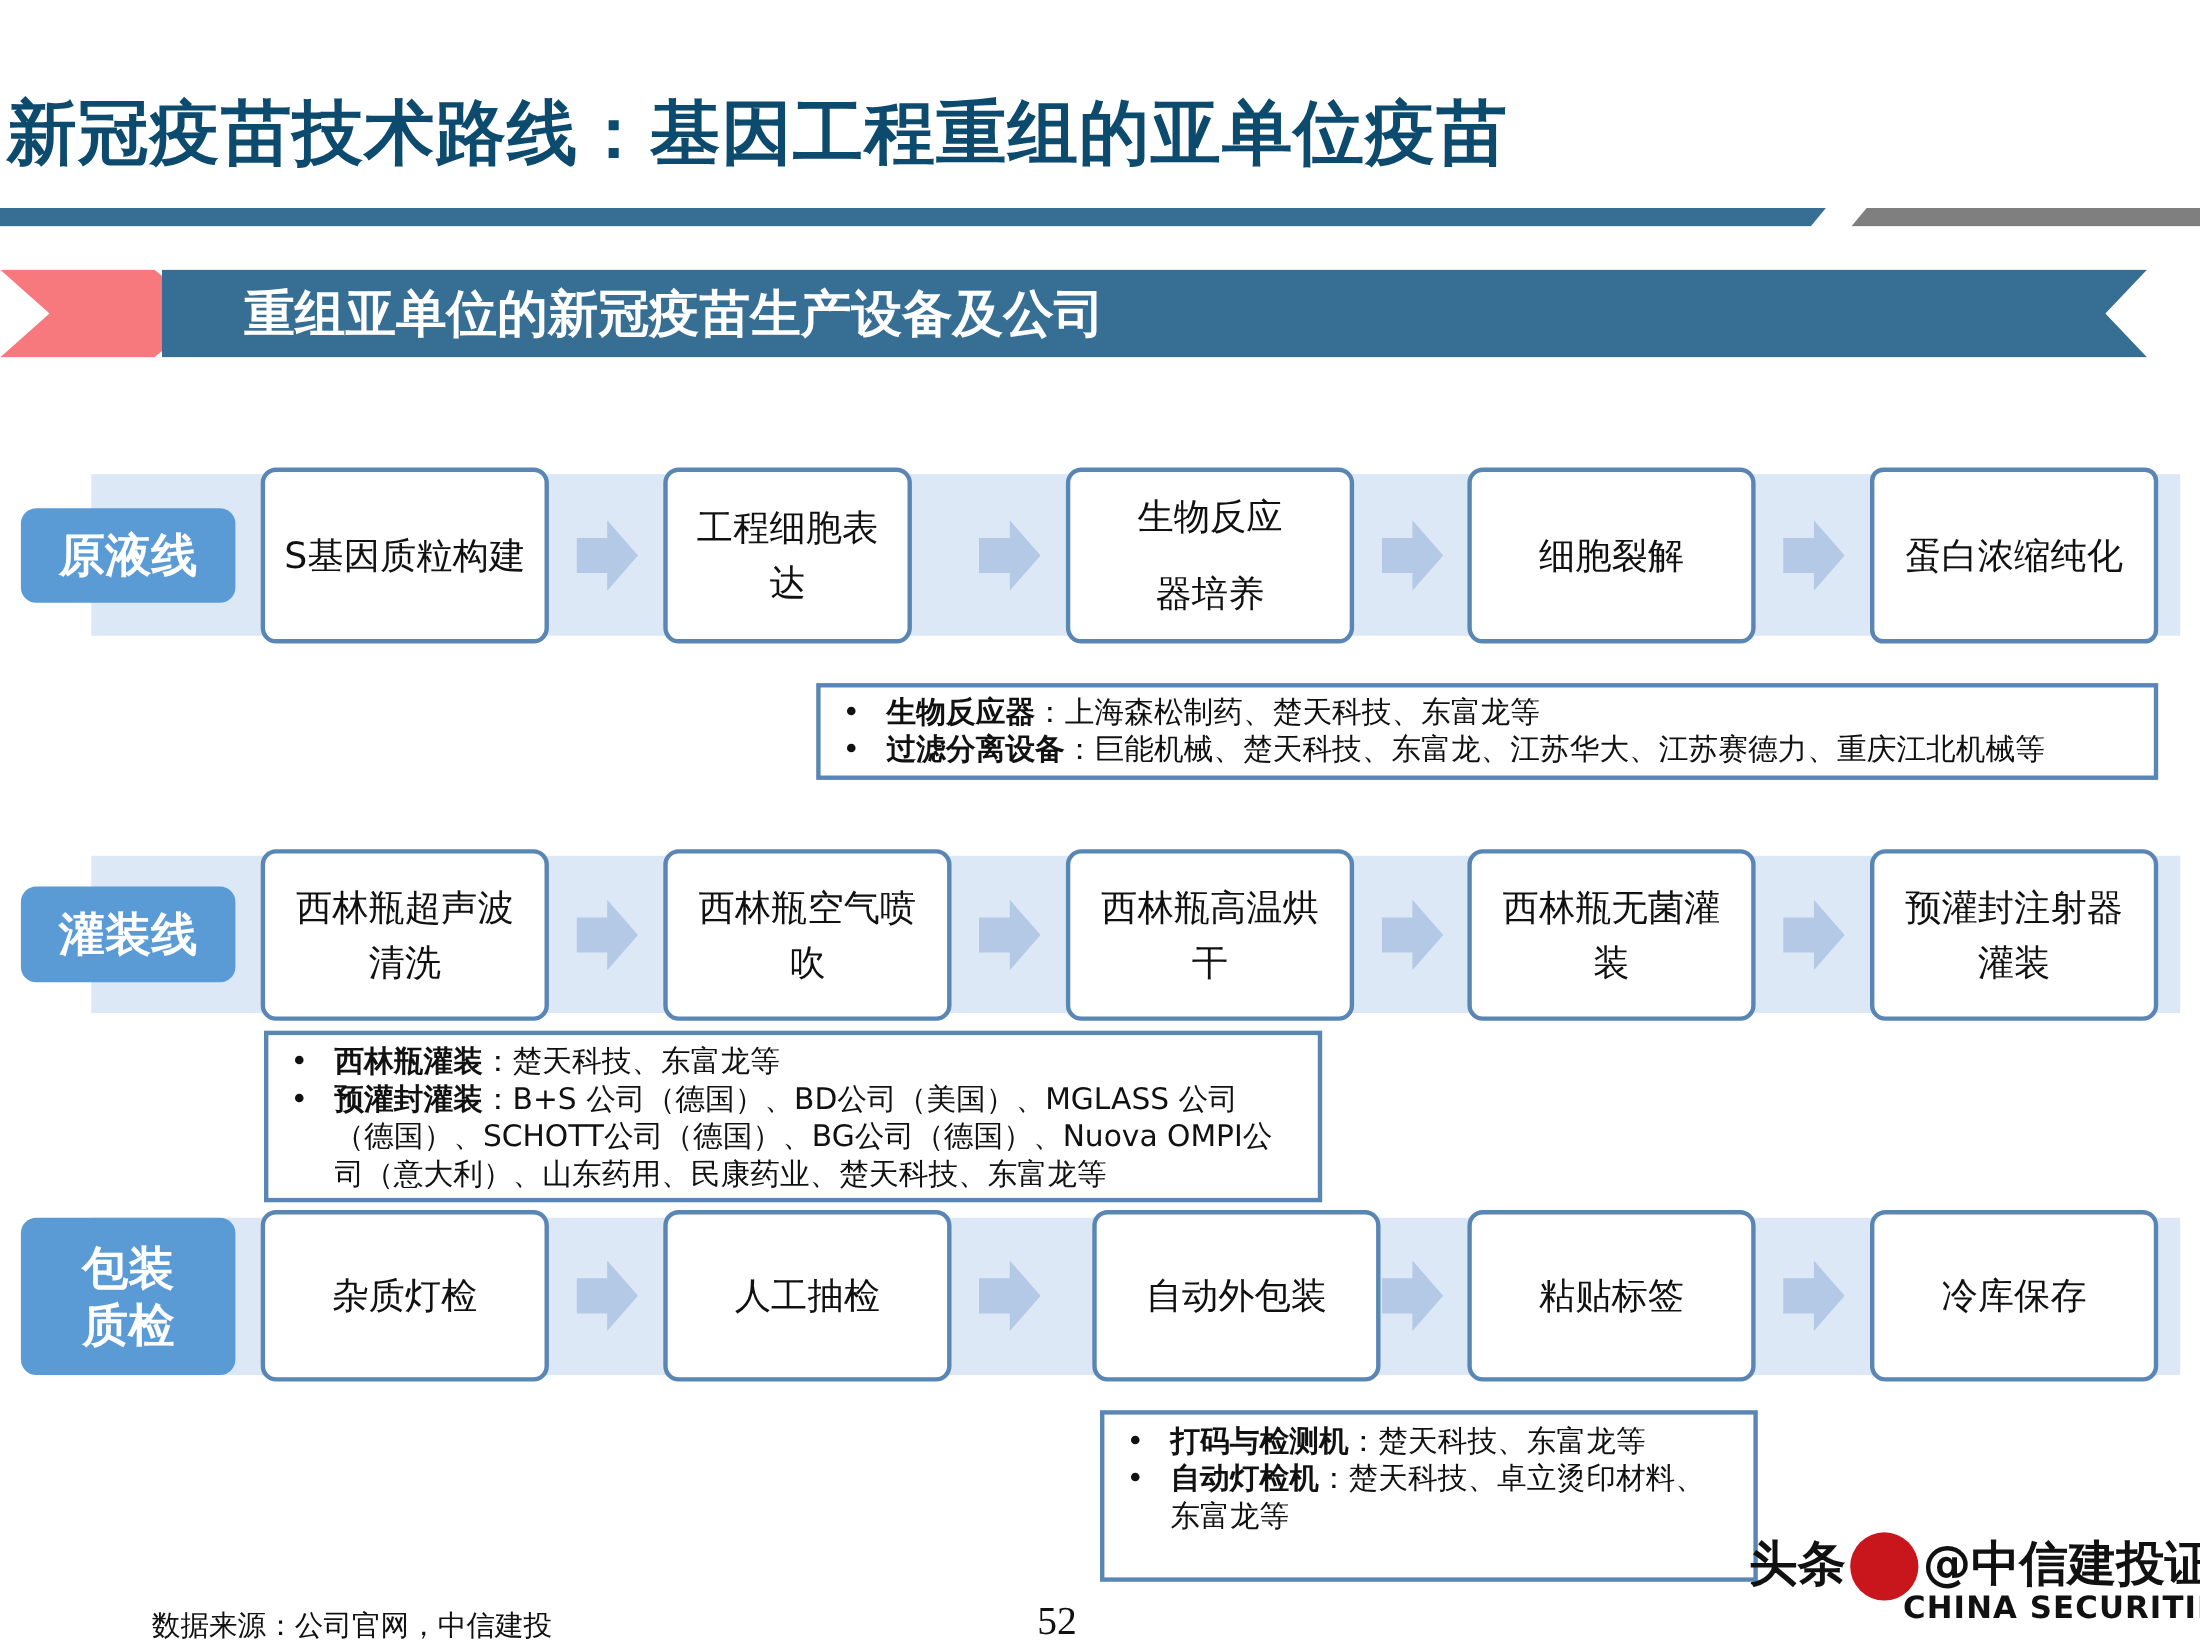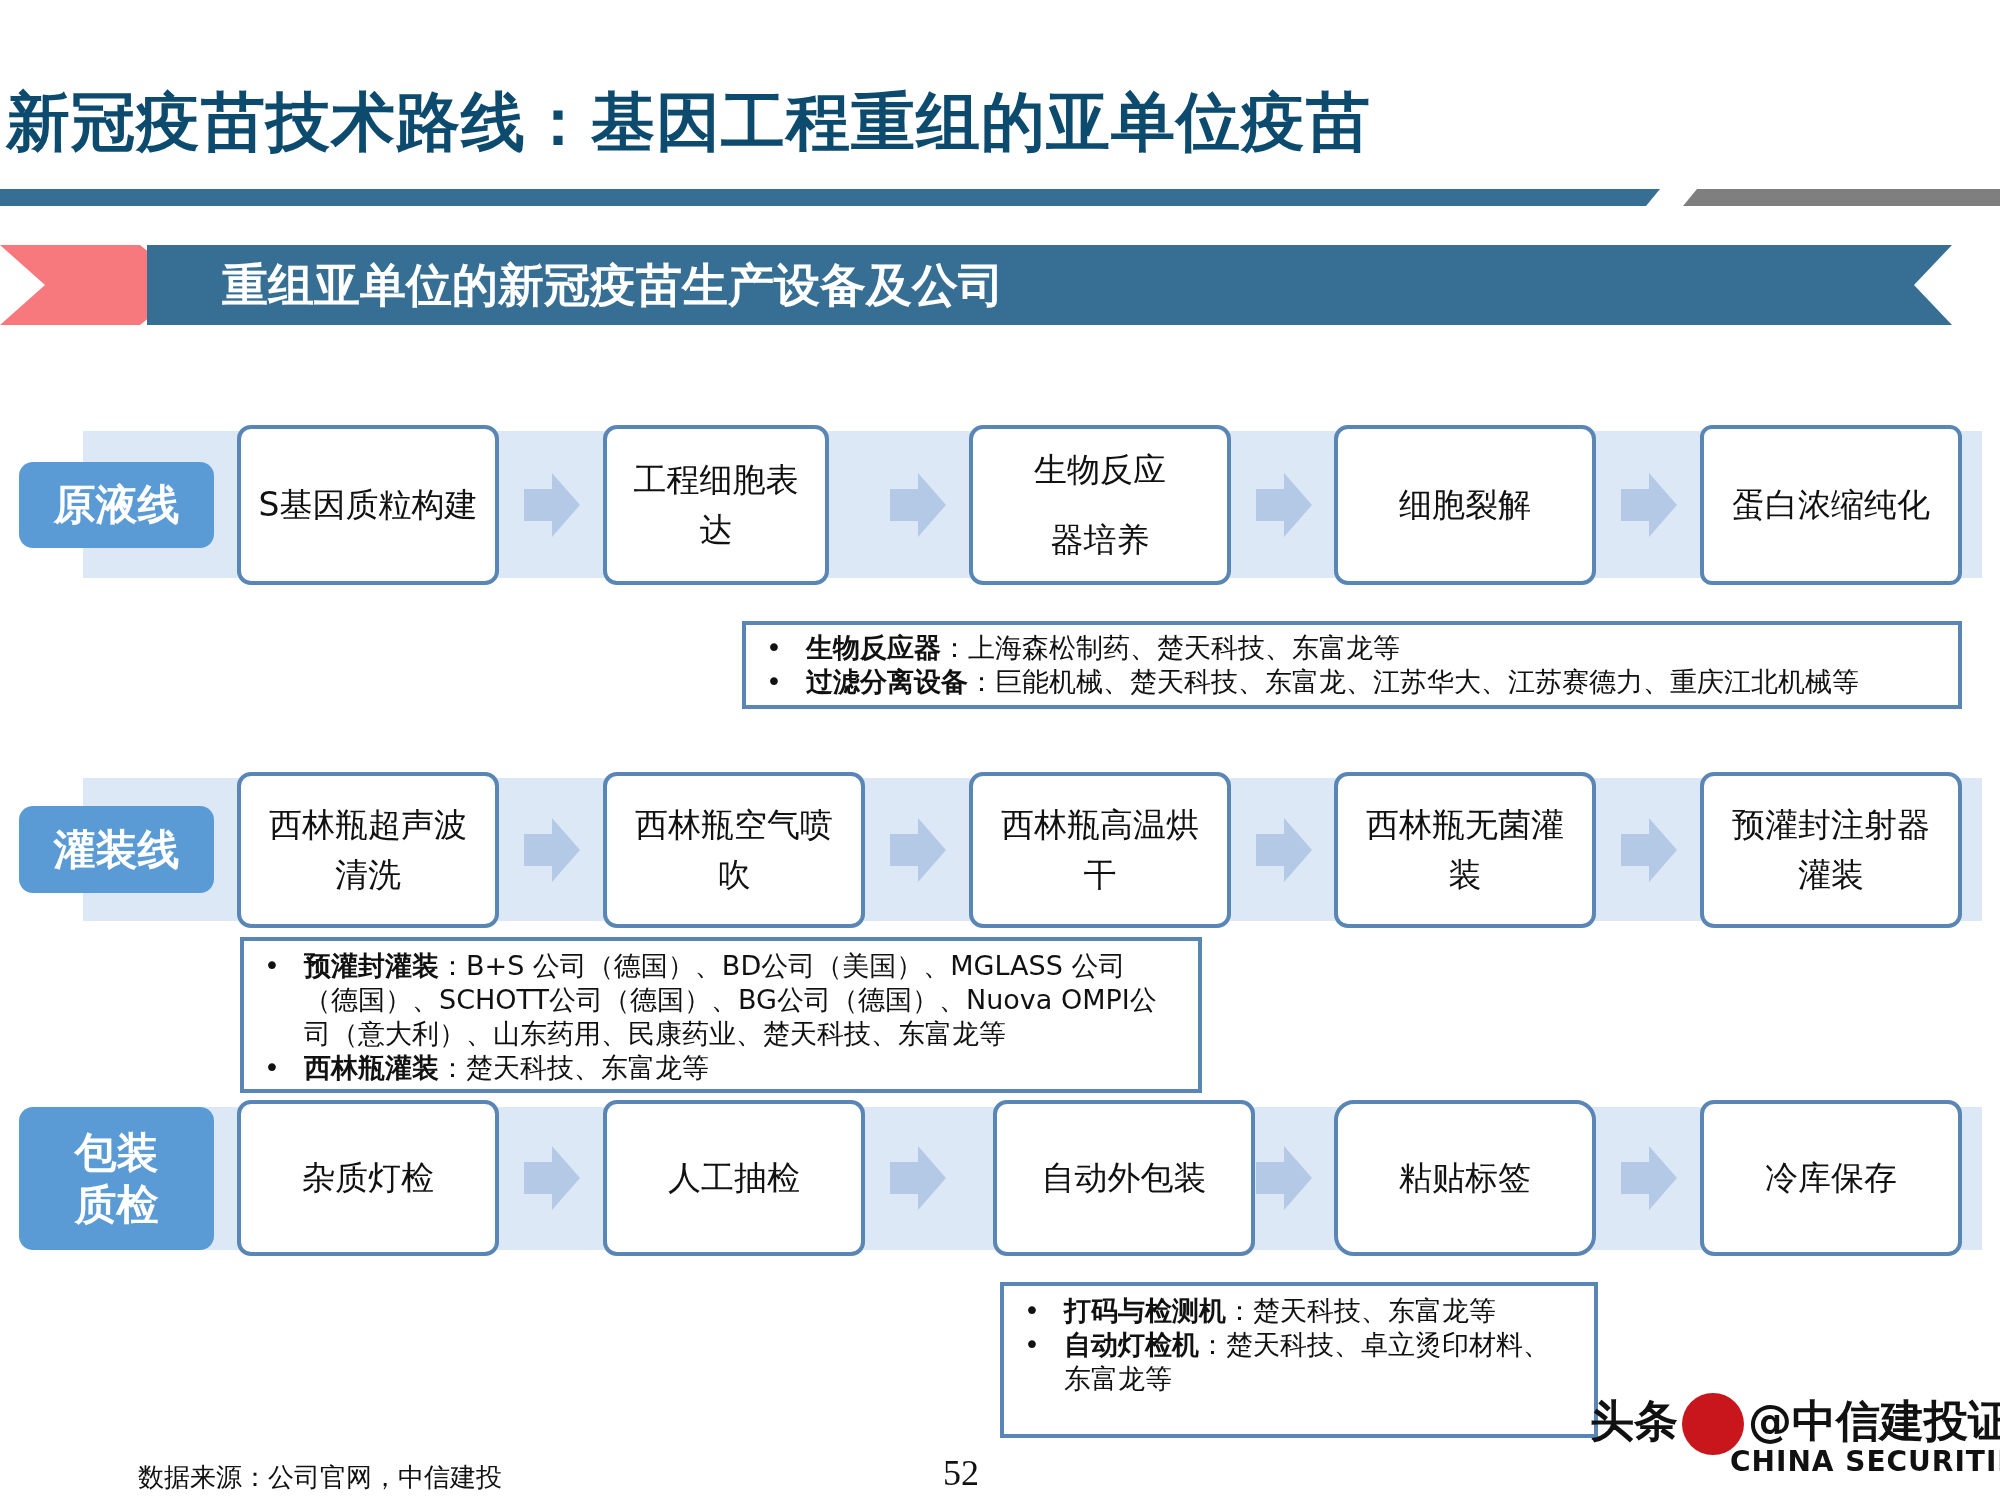--- a/index.html
+++ b/index.html
@@ -81,37 +81,37 @@
 <div class="abs step" style="left:1334px; top:772px; width:262px; height:156px;">
     <span style="display:block; width:200px;">西林瓶无菌灌装</span>
   </div>
 <div class="abs arrow" style="left:1621px; top:818px;"></div>
 <div class="abs step" style="left:1700px; top:772px; width:262px; height:156px;">
     <span style="display:block; width:200px;">预灌封注射器灌装</span>
   </div>
 
 <div class="abs info" style="left:240px; top:937px; width:962px; height:156px; padding-top:8px;">
   <ul>
+    <li><b>西林瓶灌装</b><span>：</span><span>楚天科技、东富龙等</span></li>
     <li><b>预灌封灌装</b><span>：</span><span>B+S 公司（德国）、BD公司（美国）、MGLASS 公司（德国）、SCHOTT公司（德国）、BG公司（德国）、Nuova OMPI公司（意大利）、山东药用、民康药业、楚天科技、东富龙等</span></li>
-    <li><b>西林瓶灌装</b><span>：</span><span>楚天科技、东富龙等</span></li>
   </ul>
 </div>
 
 <div class="abs band" style="left:83px; top:1107px; width:1899px; height:143px;"></div>
 <div class="abs lane-label" style="left:19px; top:1107px; width:195px; height:143px;">
   <span style="display:block; width:100px;">包装质检</span>
 </div>
 
 <div class="abs step" style="left:237px; top:1100px; width:262px; height:156px;">杂质灯检</div>
 <div class="abs arrow" style="left:524px; top:1146px;"></div>
 <div class="abs step" style="left:603px; top:1100px; width:262px; height:156px;">人工抽检</div>
 <div class="abs arrow" style="left:890px; top:1146px;"></div>
 <div class="abs step" style="left:993px; top:1100px; width:262px; height:156px;">自动外包装</div>
 <div class="abs arrow" style="left:1256px; top:1146px;"></div>
-<div class="abs step" style="left:1334px; top:1100px; width:262px; height:156px;border-radius:20px;">粘贴标签</div>
+<div class="abs step" style="left:1334px; top:1100px; width:262px; height:156px;">粘贴标签</div>
 <div class="abs arrow" style="left:1621px; top:1146px;"></div>
 <div class="abs step" style="left:1700px; top:1100px; width:262px; height:156px;">冷库保存</div>
 
 <div class="abs info" style="left:1000px; top:1282px; width:598px; height:156px; padding-top:8px;">
   <ul>
     <li><b>打码与检测机</b><span>：</span><span>楚天科技、东富龙等</span></li>
     <li><b>自动灯检机</b><span>：</span><span>楚天科技、卓立烫印材料、东富龙等</span></li>
   </ul>
 </div>
 

